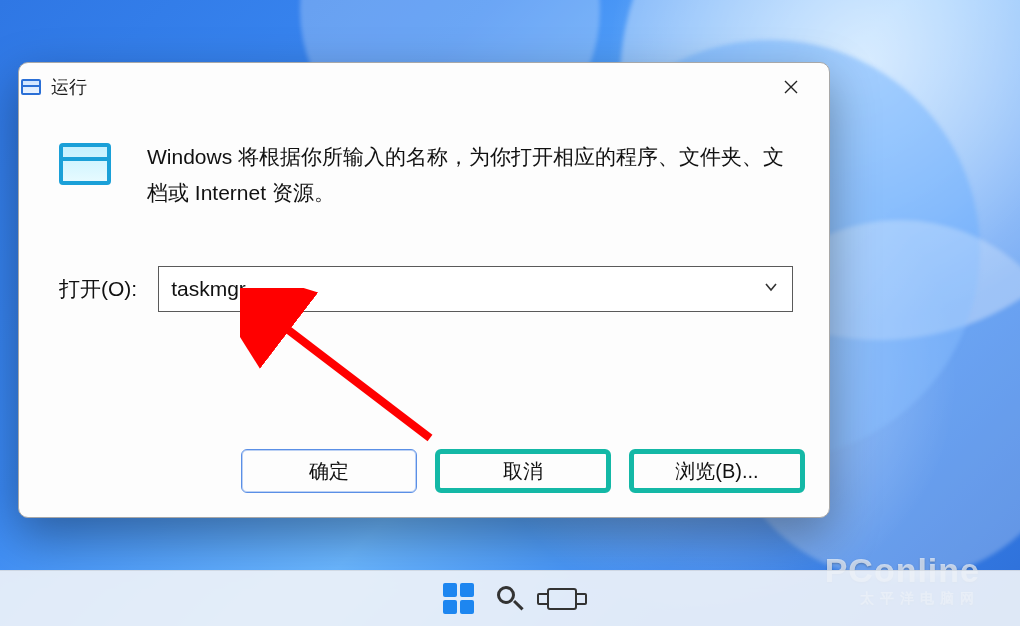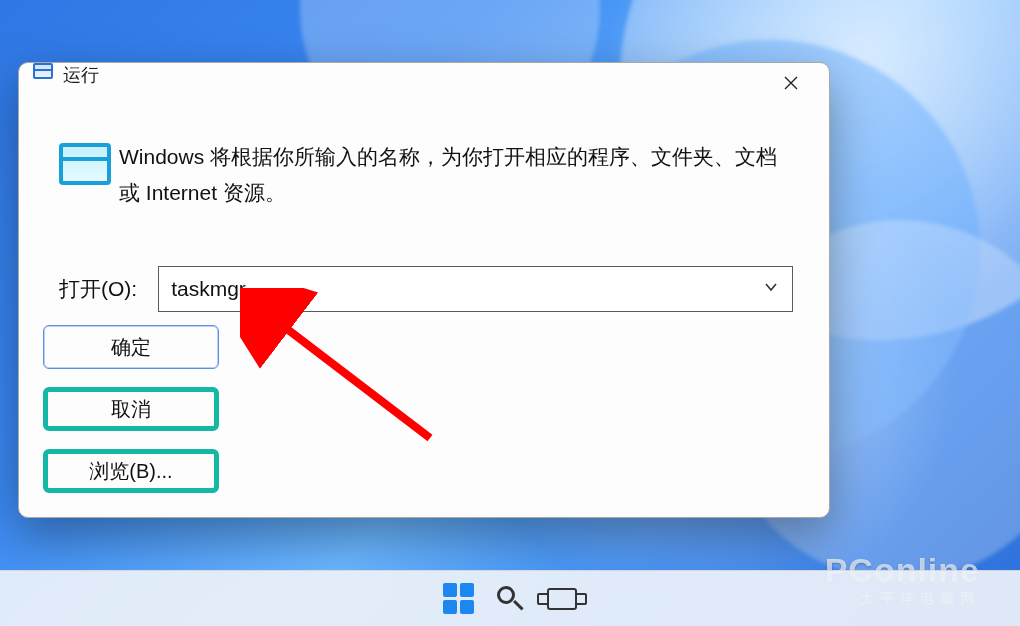--- a/index.html
+++ b/index.html
@@ -35,22 +35,22 @@
     background: #fdfdfd;
     border: 1px solid #a8a8a8;
     border-radius: 10px;
     box-shadow: 0 18px 48px rgba(0,0,0,0.35);
     display: flex;
     flex-direction: column;
   }
   .titlebar {
     height: 48px;
     display: flex;
-    align-items: flex-start;
-    padding: 0 8px 0 14px;
+    align-items: center;
+    padding: 0 8px 0 2px;
     border-top-left-radius: 10px;
     border-top-right-radius: 10px;
   }
   .title-icon {
     width: 20px; height: 16px;
     border: 2px solid #2a6fd6;
     background: linear-gradient(#cfe4ff,#eaf3ff);
     border-radius: 2px;
     margin-right: 10px;
     position: relative;
@@ -64,21 +64,21 @@
     width: 60px; height: 40px;
     display: flex; align-items: center; justify-content: center;
     color: #222; font-size: 20px; border-radius: 6px;
     cursor: default;
   }
 
   .body-area {
     flex: 1;
     padding: 28px 36px 0 40px;
   }
-  .desc-row { display: flex; align-items: flex-start; gap: 8px; justify-content: space-between; }
+  .desc-row { display: flex; align-items: flex-start; gap: 36px; justify-content: space-between; }
   .run-big-icon {
     width: 52px; height: 42px;
     border: 4px solid #1aa0d8;
     background: linear-gradient(#c4f1ff,#e6faff);
     border-radius: 4px;
     position: relative;
     margin-top: 4px;
     flex: 0 0 52px;
   }
   .run-big-icon::before{
@@ -110,21 +110,20 @@
     position: absolute; right: 14px; top: 50%; transform: translateY(-50%);
     color:#333; font-size: 16px;
   }
 
   .button-row {
     display: flex;
     justify-content: flex-end;
     gap: 18px;
     padding: 0 24px 24px 24px;
     margin-top: auto;
-    flex-direction: column;
   }
   .dlg-btn {
     width: 176px; height: 44px;
     background: #fdfdfd;
     border: 5px solid #14b8a6;
     border-radius: 6px;
     font-size: 20px;
     color:#111;
     display:flex; align-items:center; justify-content:center;
     cursor: default;

